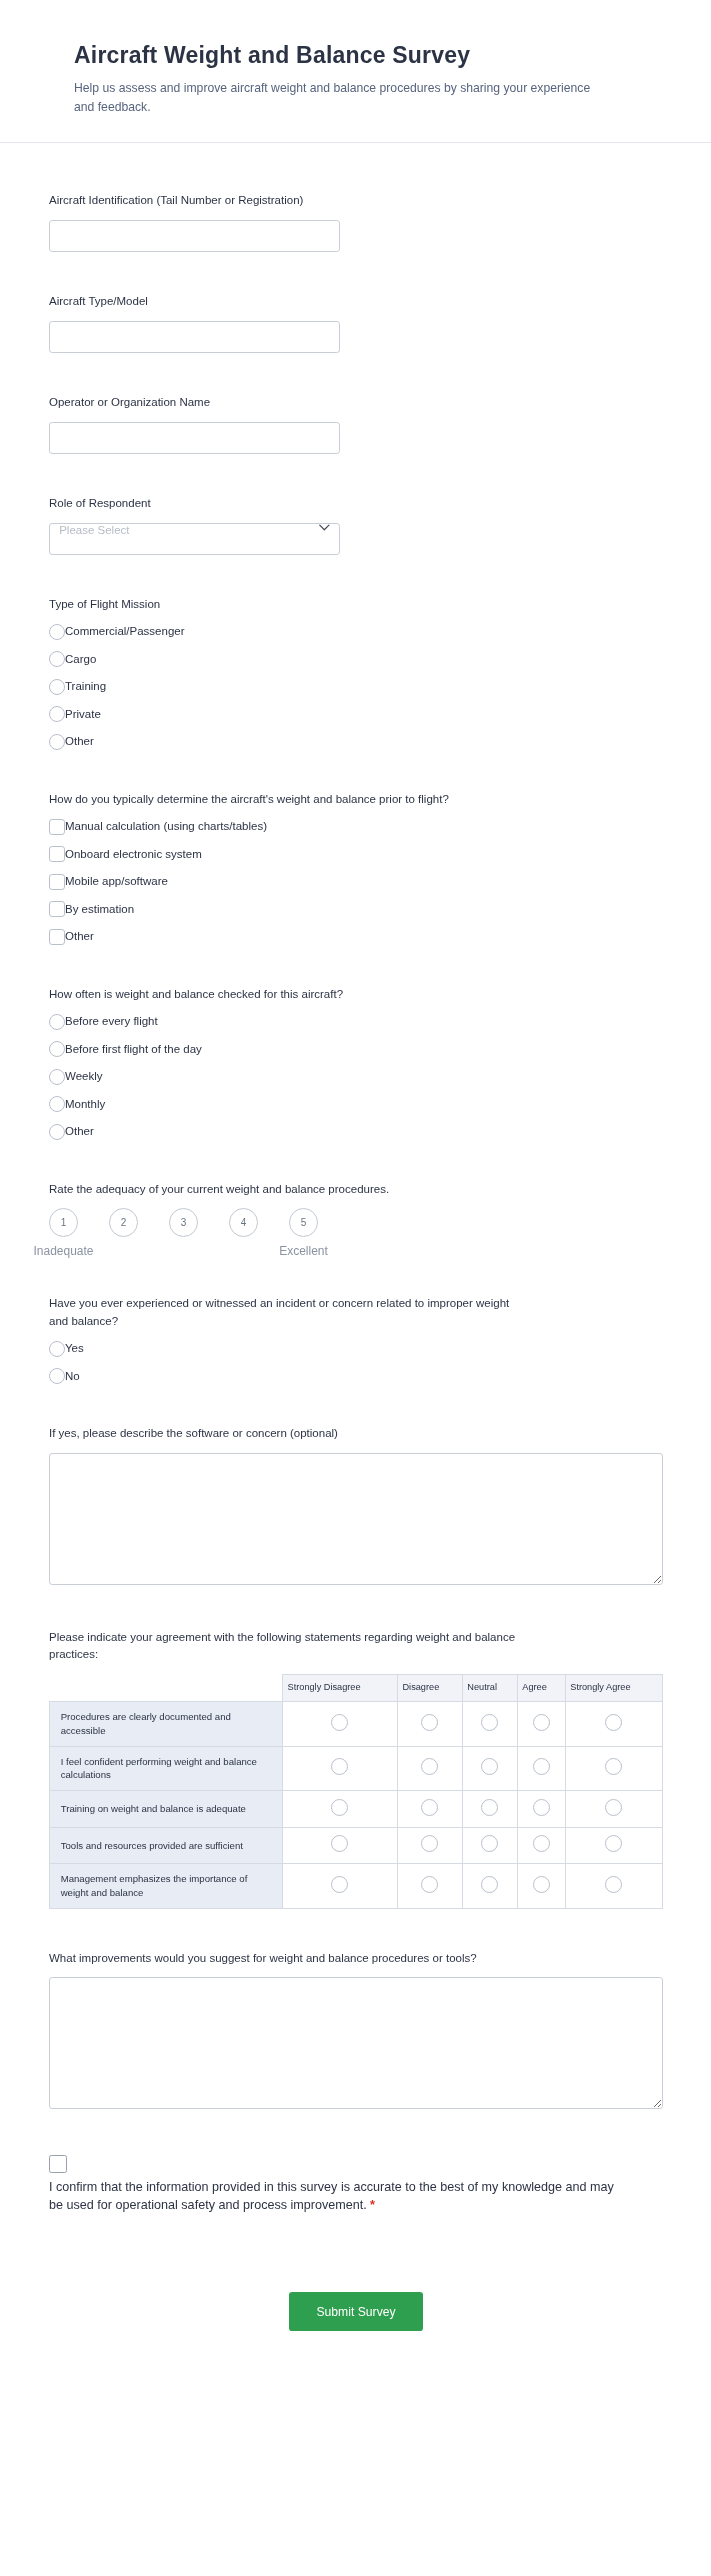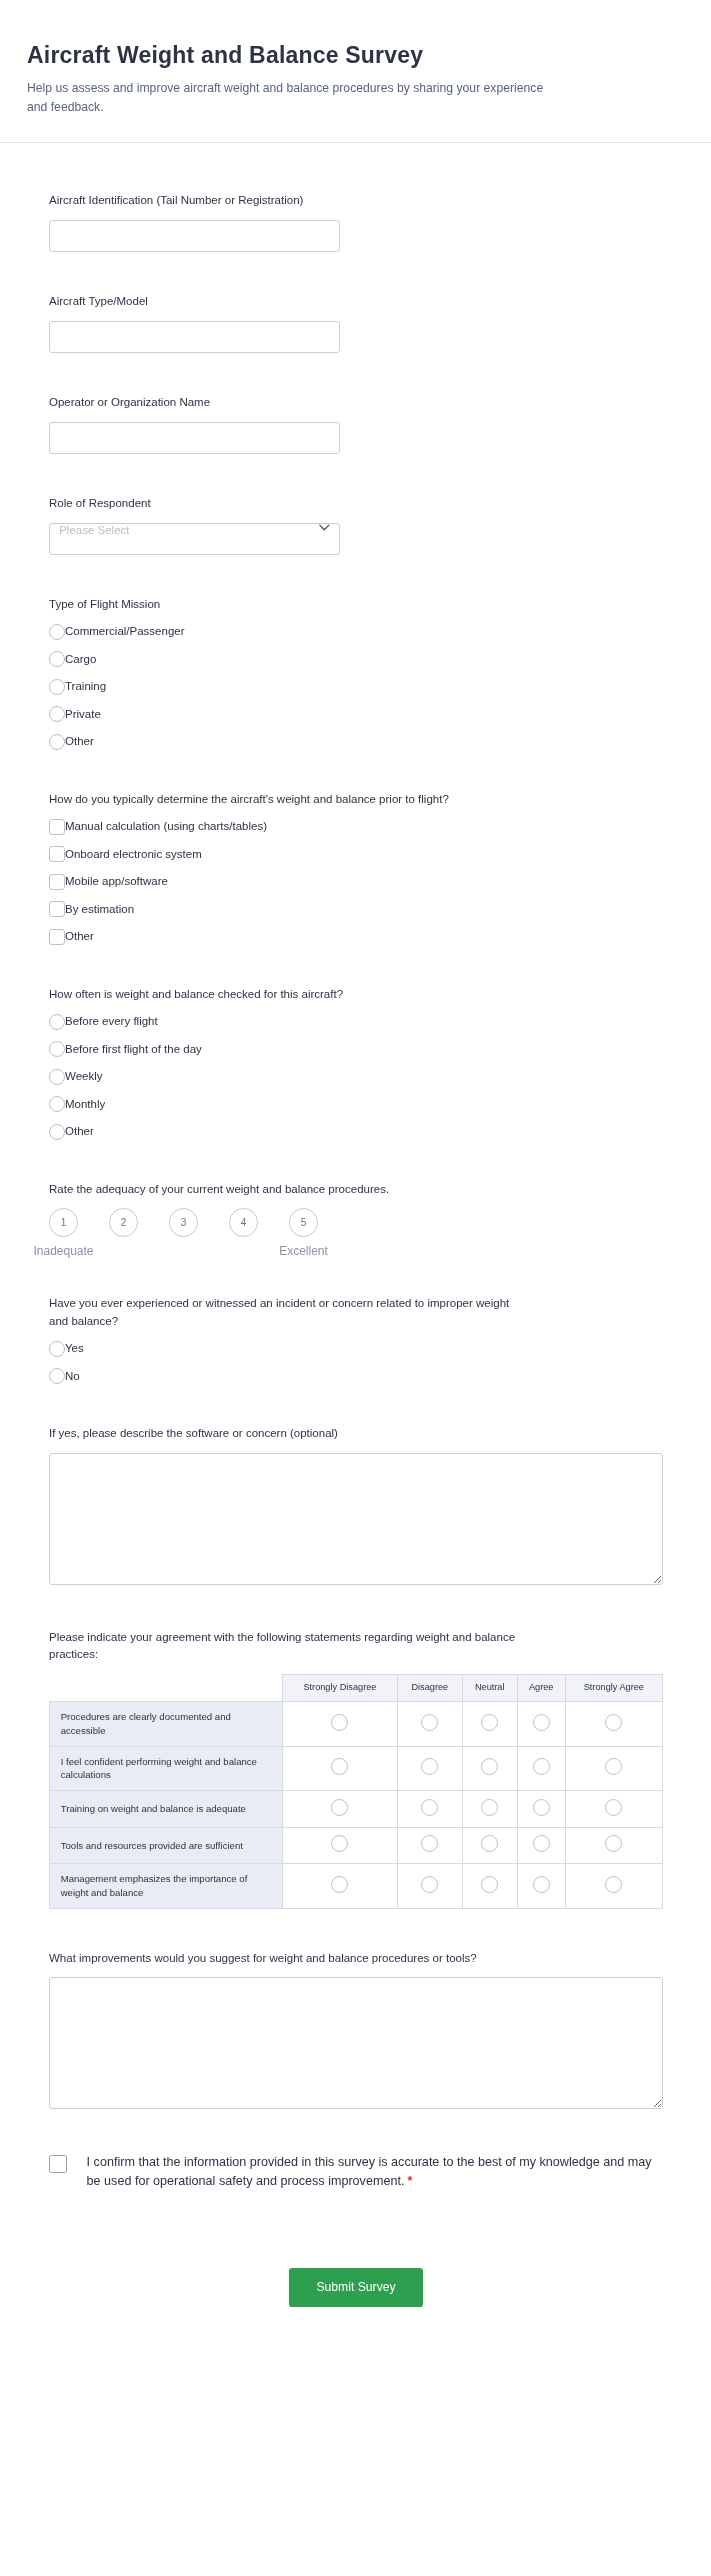--- a/index.html
+++ b/index.html
@@ -8,21 +8,21 @@
     font-family: "Liberation Sans", "DejaVu Sans", sans-serif;
     color: #2c3345;
   }
   .page {
     width: 712px;
     min-height: 2576px;
     margin: 0 auto;
     background: #fff;
     position: relative;
   }
-  .header { padding: 31px 27px 0; }
+  .header { padding: 31px 74px 0; }
   .title {
     font-size: 23px;
     font-weight: 700;
     color: #2c3345;
     margin: 10.7px 0 10.7px;
     letter-spacing: 0.2px;
   }
   .subtitle {
     font-size: 12.2px;
     line-height: 1.5;
@@ -138,21 +138,21 @@
     margin-top: 4.6px;
   }
   .matrix th, .matrix td {
     border: 0.8px solid #d6dae2;
   }
   .matrix thead th {
     background: #f1f3f8;
     font-size: 9.2px;
     font-weight: 500;
     color: #2c3345;
-    text-align: center;
+    text-align: left;
     line-height: 1.3;
     padding: 6.9px 4.6px;
   }
   .matrix thead th.corner {
     background: #fff;
     border: none;
   }
   .matrix tbody th {
     background: #e8ecf4;
     font-size: 9.6px;
@@ -174,23 +174,24 @@
     display: inline-block;
     width: 17px; height: 17px;
     border: 0.8px solid #b9c0cb;
     border-radius: 50%;
     background: #fff;
   }
 
   .confirm-row {
     display: flex;
     align-items: flex-start;
-    gap: 20px;
+    gap: 5px;
     margin-top: 27.6px;
     cursor: pointer;
+    flex-direction: column;
   }
   .confirm-square {
     width: 17.6px; height: 17.6px;
     border: 0.8px solid #9aa1ad;
     border-radius: 2.3px;
     background: #fff;
     flex: none;
     margin-top: 1.5px;
   }
   .confirm-text {

